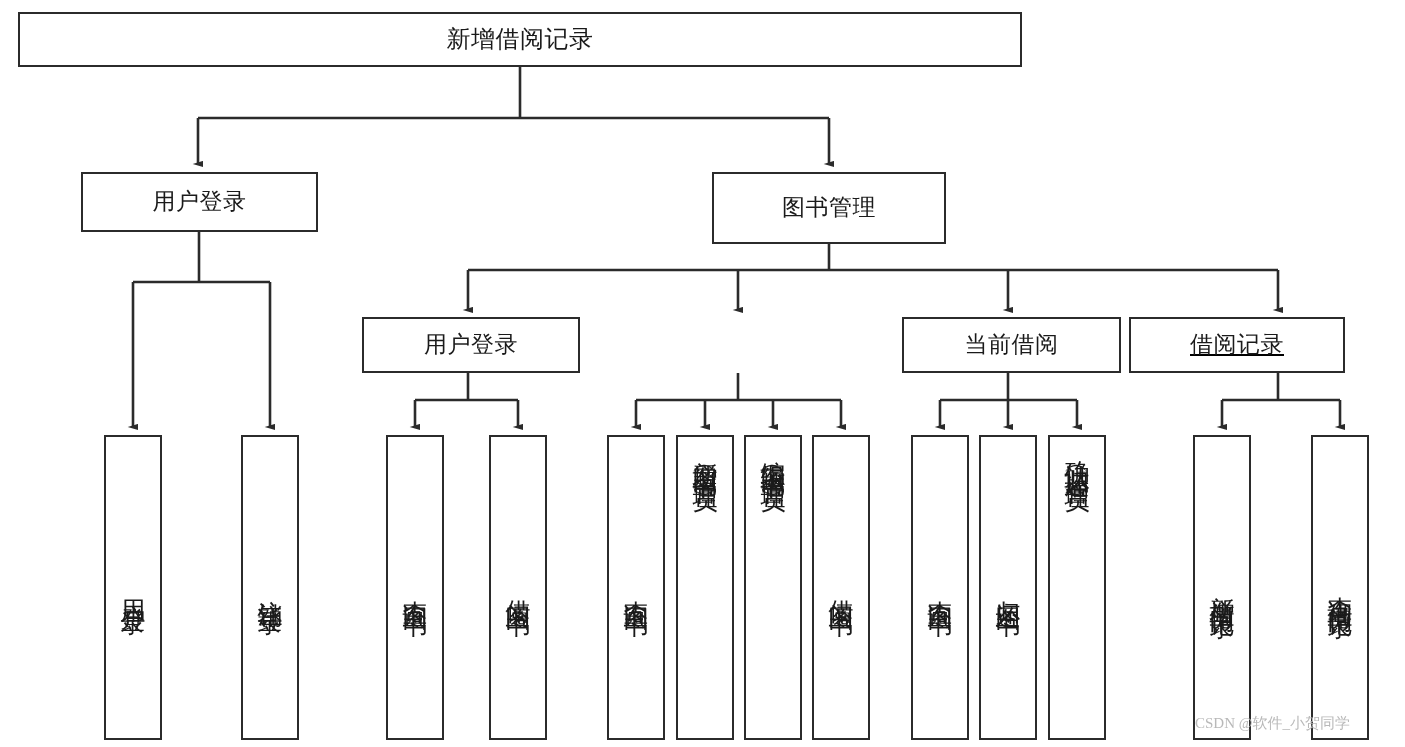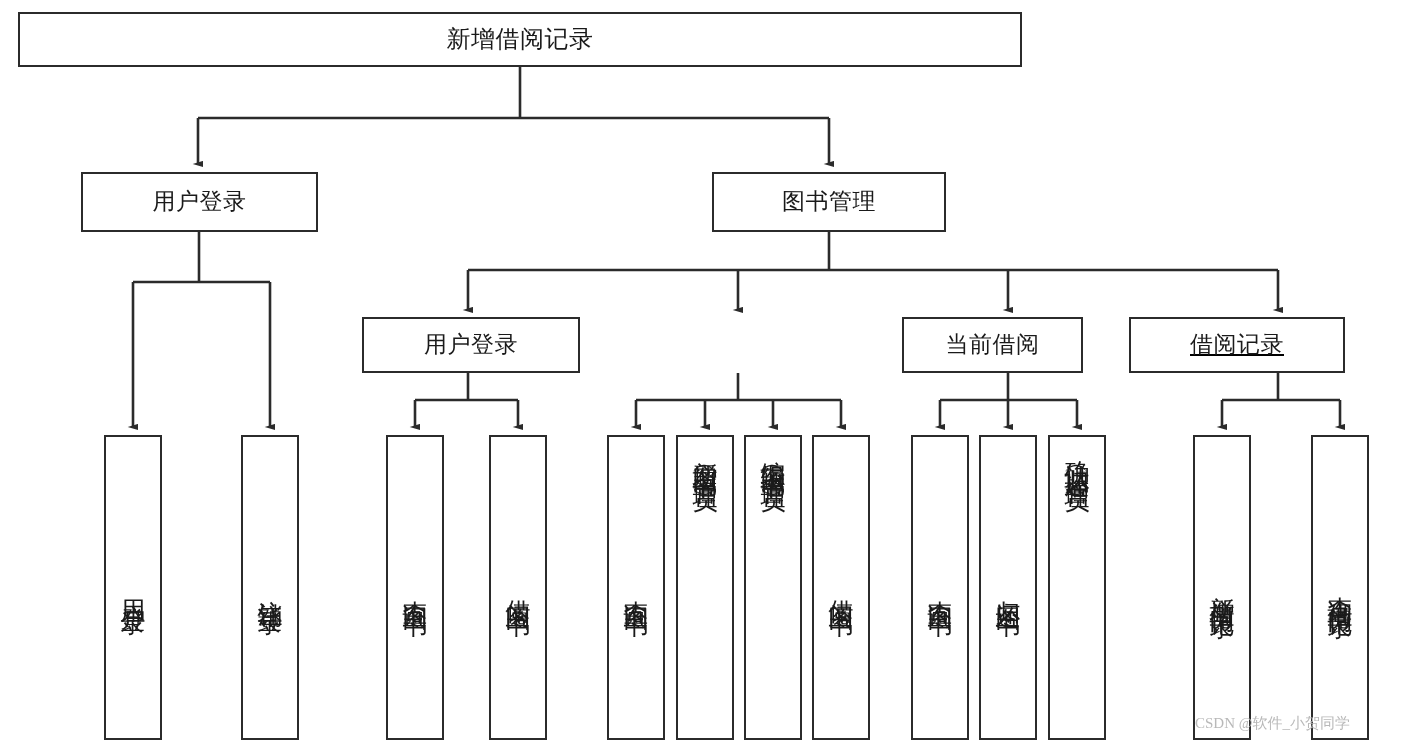--- a/index.html
+++ b/index.html
@@ -138,28 +138,28 @@
     </g>
   </svg>
 
   <div class="node horiz root" style="left:18px; top:12px; width:1004px; height:55px;">
     <span class="node-label">新增借阅记录</span>
   </div>
 
   <div class="node horiz" style="left:81px; top:172px; width:237px; height:60px;">
     <span class="node-label">用户登录</span>
   </div>
-  <div class="node horiz" style="left:712px; top:172px; width:234px; height:60px;">
+  <div class="node horiz" style="left:712px; top:172px; width:234px; height:72px;">
     <span class="node-label">图书管理</span>
   </div>
 
   <div class="node horiz" style="left:362px; top:317px; width:218px; height:56px;">
     <span class="node-label">用户登录</span>
   </div>
-  <div class="node horiz" style="left:902px; top:317px; width:181px; height:56px;justify-content:center;">
+  <div class="node horiz" style="left:902px; top:317px; width:219px; height:56px;justify-content:center;">
     <span class="node-label">当前借阅</span>
   </div>
   <div class="node horiz" style="left:1129px; top:317px; width:216px; height:56px;text-decoration:underline;">
     <span class="node-label">借阅记录</span>
   </div>
 
   <div class="node leaf mid-text" style="left:104px; top:435px; width:58px; height:305px;">
     <span class="node-label">用户登录</span>
   </div>
   <div class="node leaf mid-text" style="left:241px; top:435px; width:58px; height:305px;">

